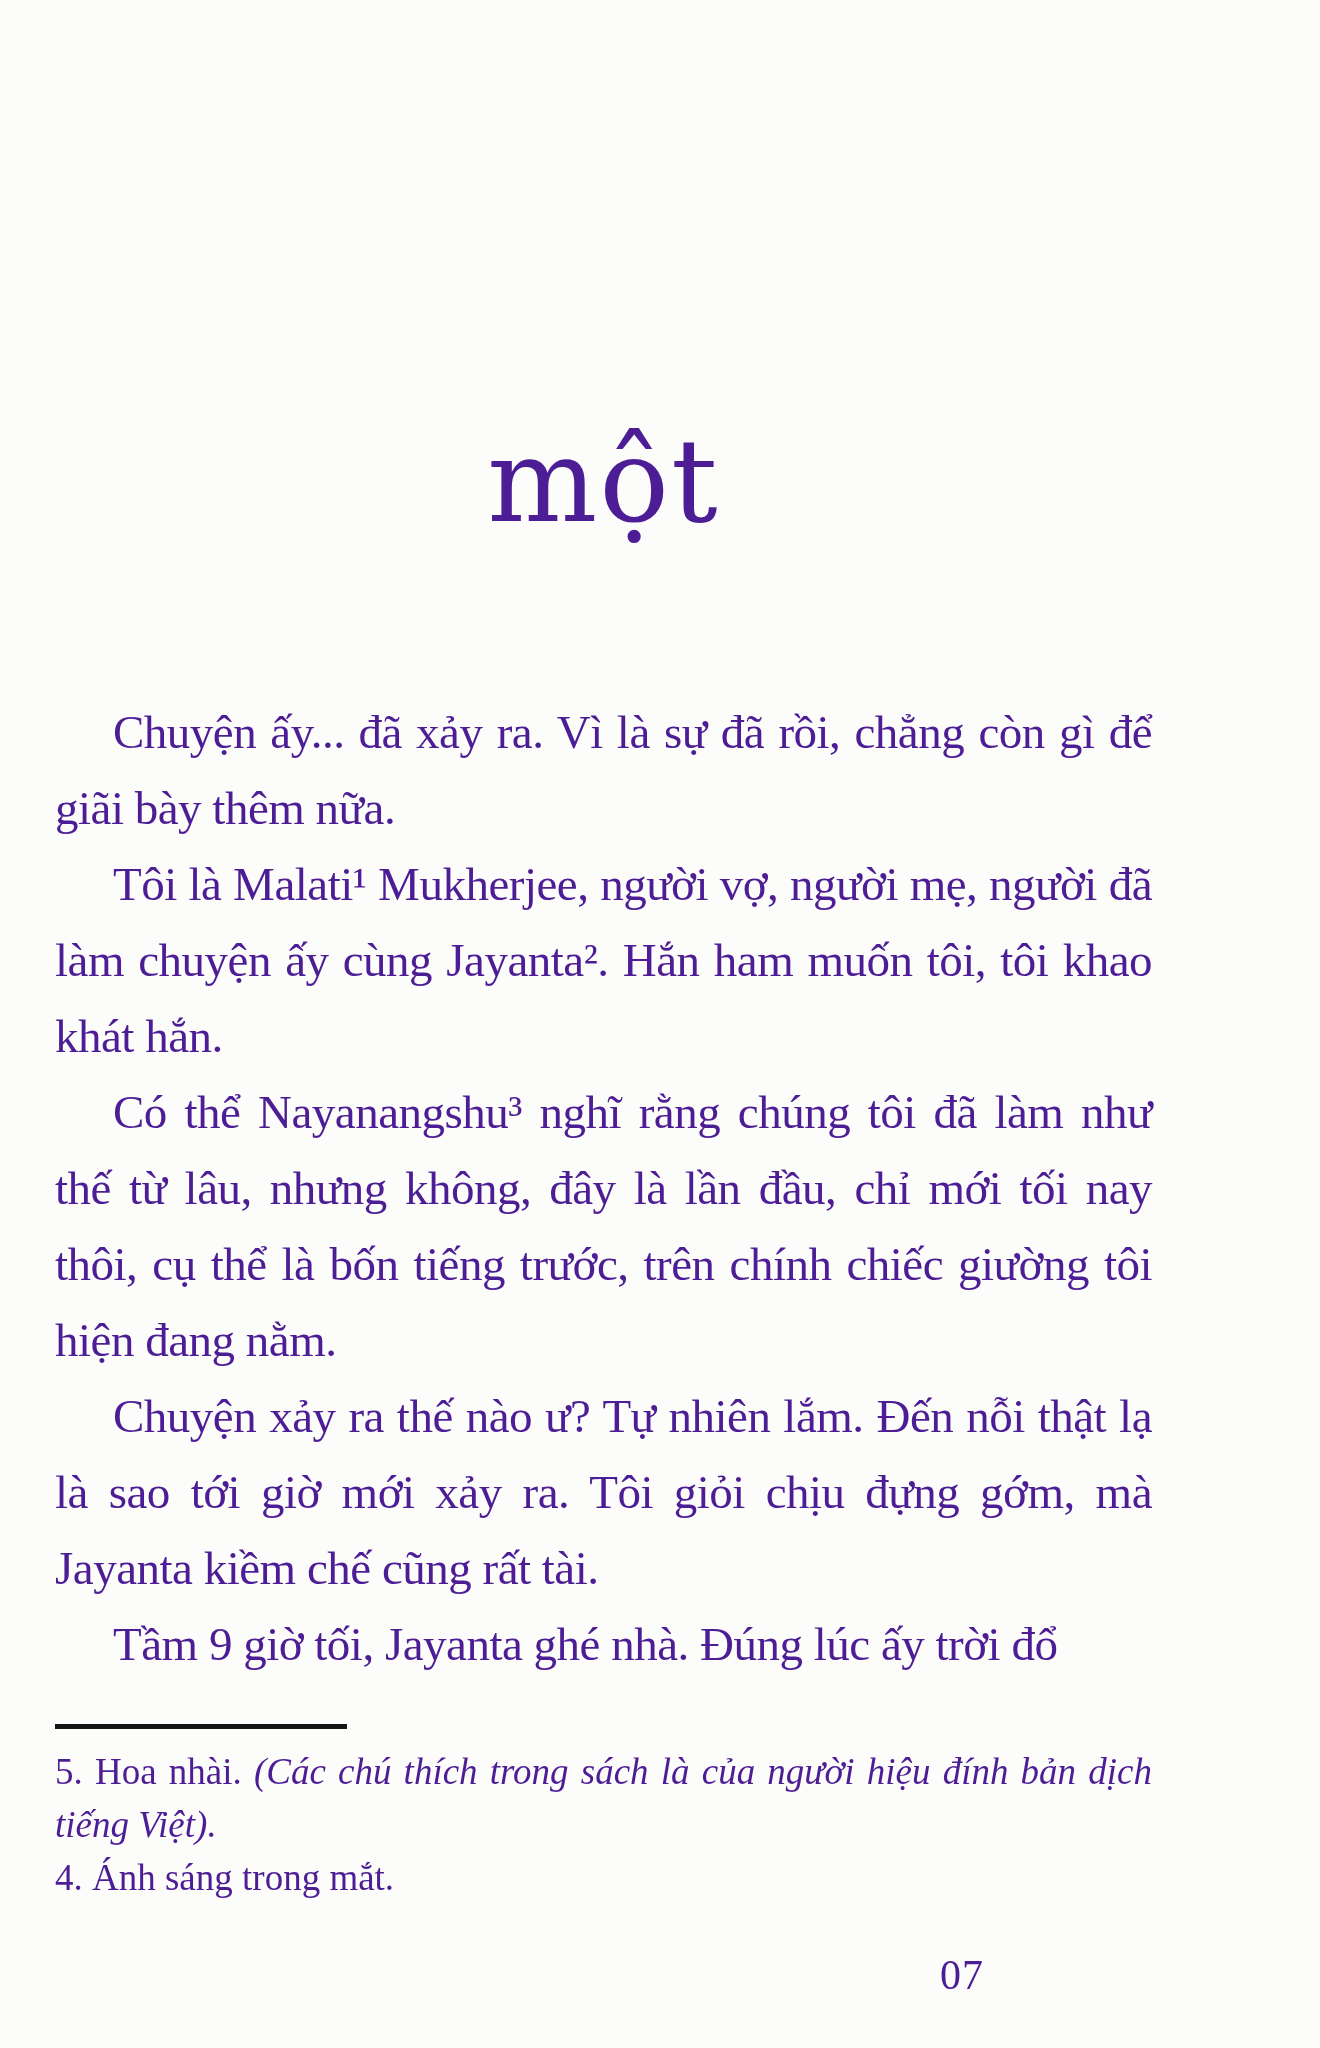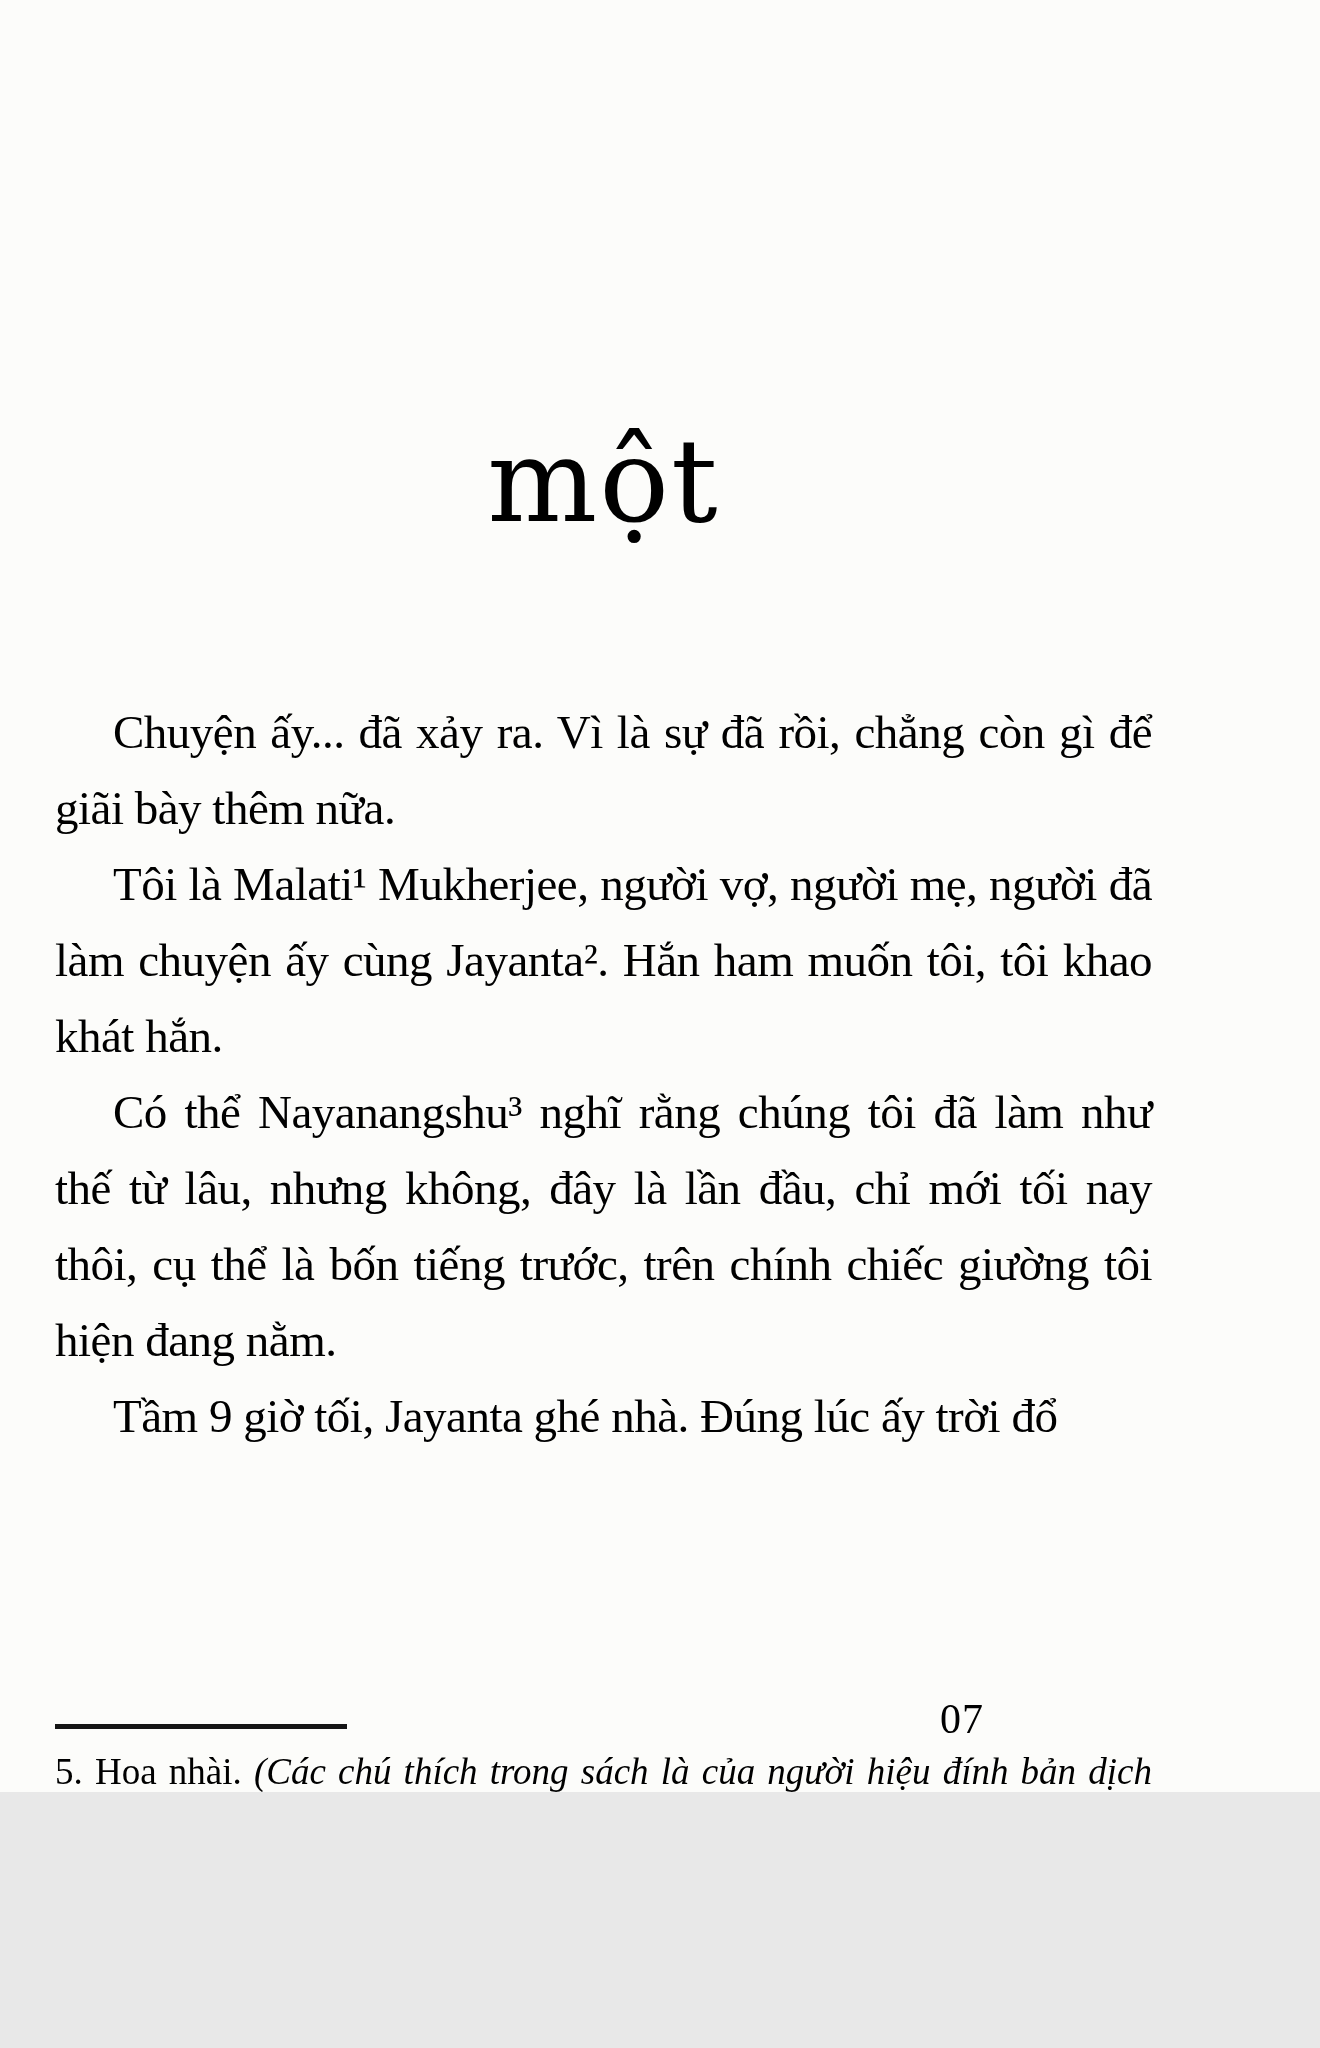--- a/index.html
+++ b/index.html
@@ -3,24 +3,24 @@
 <meta charset="utf-8">
 <style>
   html, body {
     margin: 0;
     padding: 0;
     background: #e8e8e8;
   }
   .page {
     position: relative;
     width: 1320px;
-    height: 1792px;
+    height: 2048px;
     margin: 0 auto;
     background: #fcfcfa;
-    color: #000000;
+    color: #4c1d95;
     font-family: "Liberation Serif", serif;
     overflow: hidden;
   }
   .content {
     position: absolute;
     left: 55px;
     right: 168px;
     top: 0;
     bottom: 0;
   }
@@ -86,20 +86,21 @@
 
 <div class="page">
   <div class="content">
 
     <div class="chapter-title">một</div>
 
     <div class="body-text">
       <p>Chuyện ấy... đã xảy ra. Vì là sự đã rồi, chẳng còn gì để giãi bày thêm nữa.</p>
       <p>Tôi là Malati¹ Mukherjee, người vợ, người mẹ, người đã làm chuyện ấy cùng Jayanta². Hắn ham muốn tôi, tôi khao khát hắn.</p>
       <p>Có thể Nayanangshu³ nghĩ rằng chúng tôi đã làm như thế từ lâu, nhưng không, đây là lần đầu, chỉ mới tối nay thôi, cụ thể là bốn tiếng trước, trên chính chiếc giường tôi hiện đang nằm.</p>
+      <p>Chuyện xảy ra thế nào ư? Tự nhiên lắm. Đến nỗi thật lạ là sao tới giờ mới xảy ra. Tôi giỏi chịu đựng gớm, mà Jayanta kiềm chế cũng rất tài.</p>
       <p>Tầm 9 giờ tối, Jayanta ghé nhà. Đúng lúc ấy trời đổ</p>
     </div>
 
     <div class="footnotes">
       <div class="footnote-rule"></div>
       <p><span>5. Hoa nhài. </span><span class="fn-italic">(Các chú thích trong sách là của người hiệu đính bản dịch tiếng Việt).</span></p>
       <p><span>4. Ánh sáng trong mắt.</span><span class="fn-italic"></span></p>
     </div>
 
     <div class="page-number">07</div>

